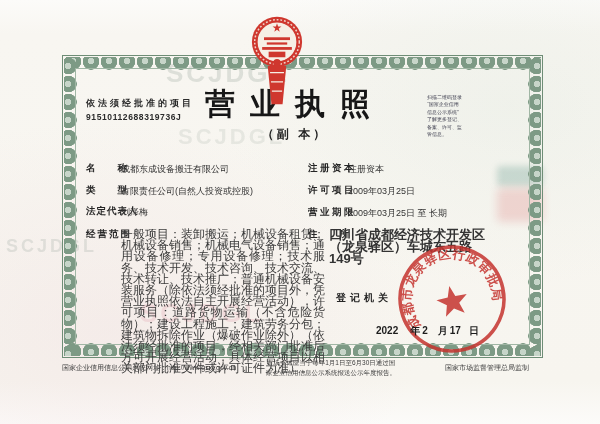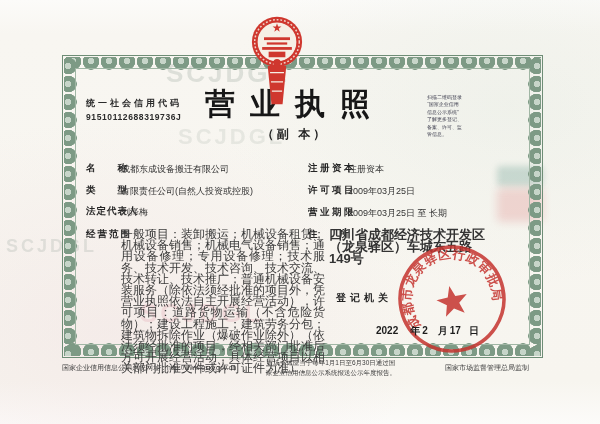--- a/index.html
+++ b/index.html
@@ -98,21 +98,21 @@
     <path fill="#cf372e" d="M28 10 L29.2 13.4 L32.8 13.5 L29.9 15.6 L30.9 19 L28 17 L25.1 19 L26.1 15.6 L23.2 13.5 L26.8 13.4 Z"></path>
     <rect x="14" y="25" width="28" height="3" fill="#cf372e"></rect>
     <rect x="17" y="30.5" width="22" height="2.4" fill="#cf372e"></rect>
     <rect x="12" y="35.5" width="32" height="3" fill="#cf372e"></rect>
     <rect x="19" y="40.5" width="18" height="6" fill="#cf372e"></rect>
     <circle cx="28" cy="52.5" r="4" fill="#cf372e"></circle>
     <path d="M18 56 L38 56 L34 97 L22 97 Z" fill="#cf372e"></path>
     <path d="M20.5 63 h15 M21.5 73 h13 M22.5 83 h11" stroke="#f6efe5" stroke-width="1.4"></path>
   </svg>
 
-  <div class="abs credit-label">统一社会信用代码</div>
+  <div class="abs credit-label">依法须经批准的项目</div>
   <div class="abs credit-code">91510112688319736J</div>
   <div class="abs title">营业执照</div>
   <div class="abs subtitle">（副 本）</div>
   <div class="abs qrnote">
     <span>扫描二维码登录</span>
     <span>“国家企业信用</span>
     <span>信息公示系统”</span>
     <span>了解更多登记、</span>
     <span>备案、许可、监</span>
     <span>管信息。</span>

